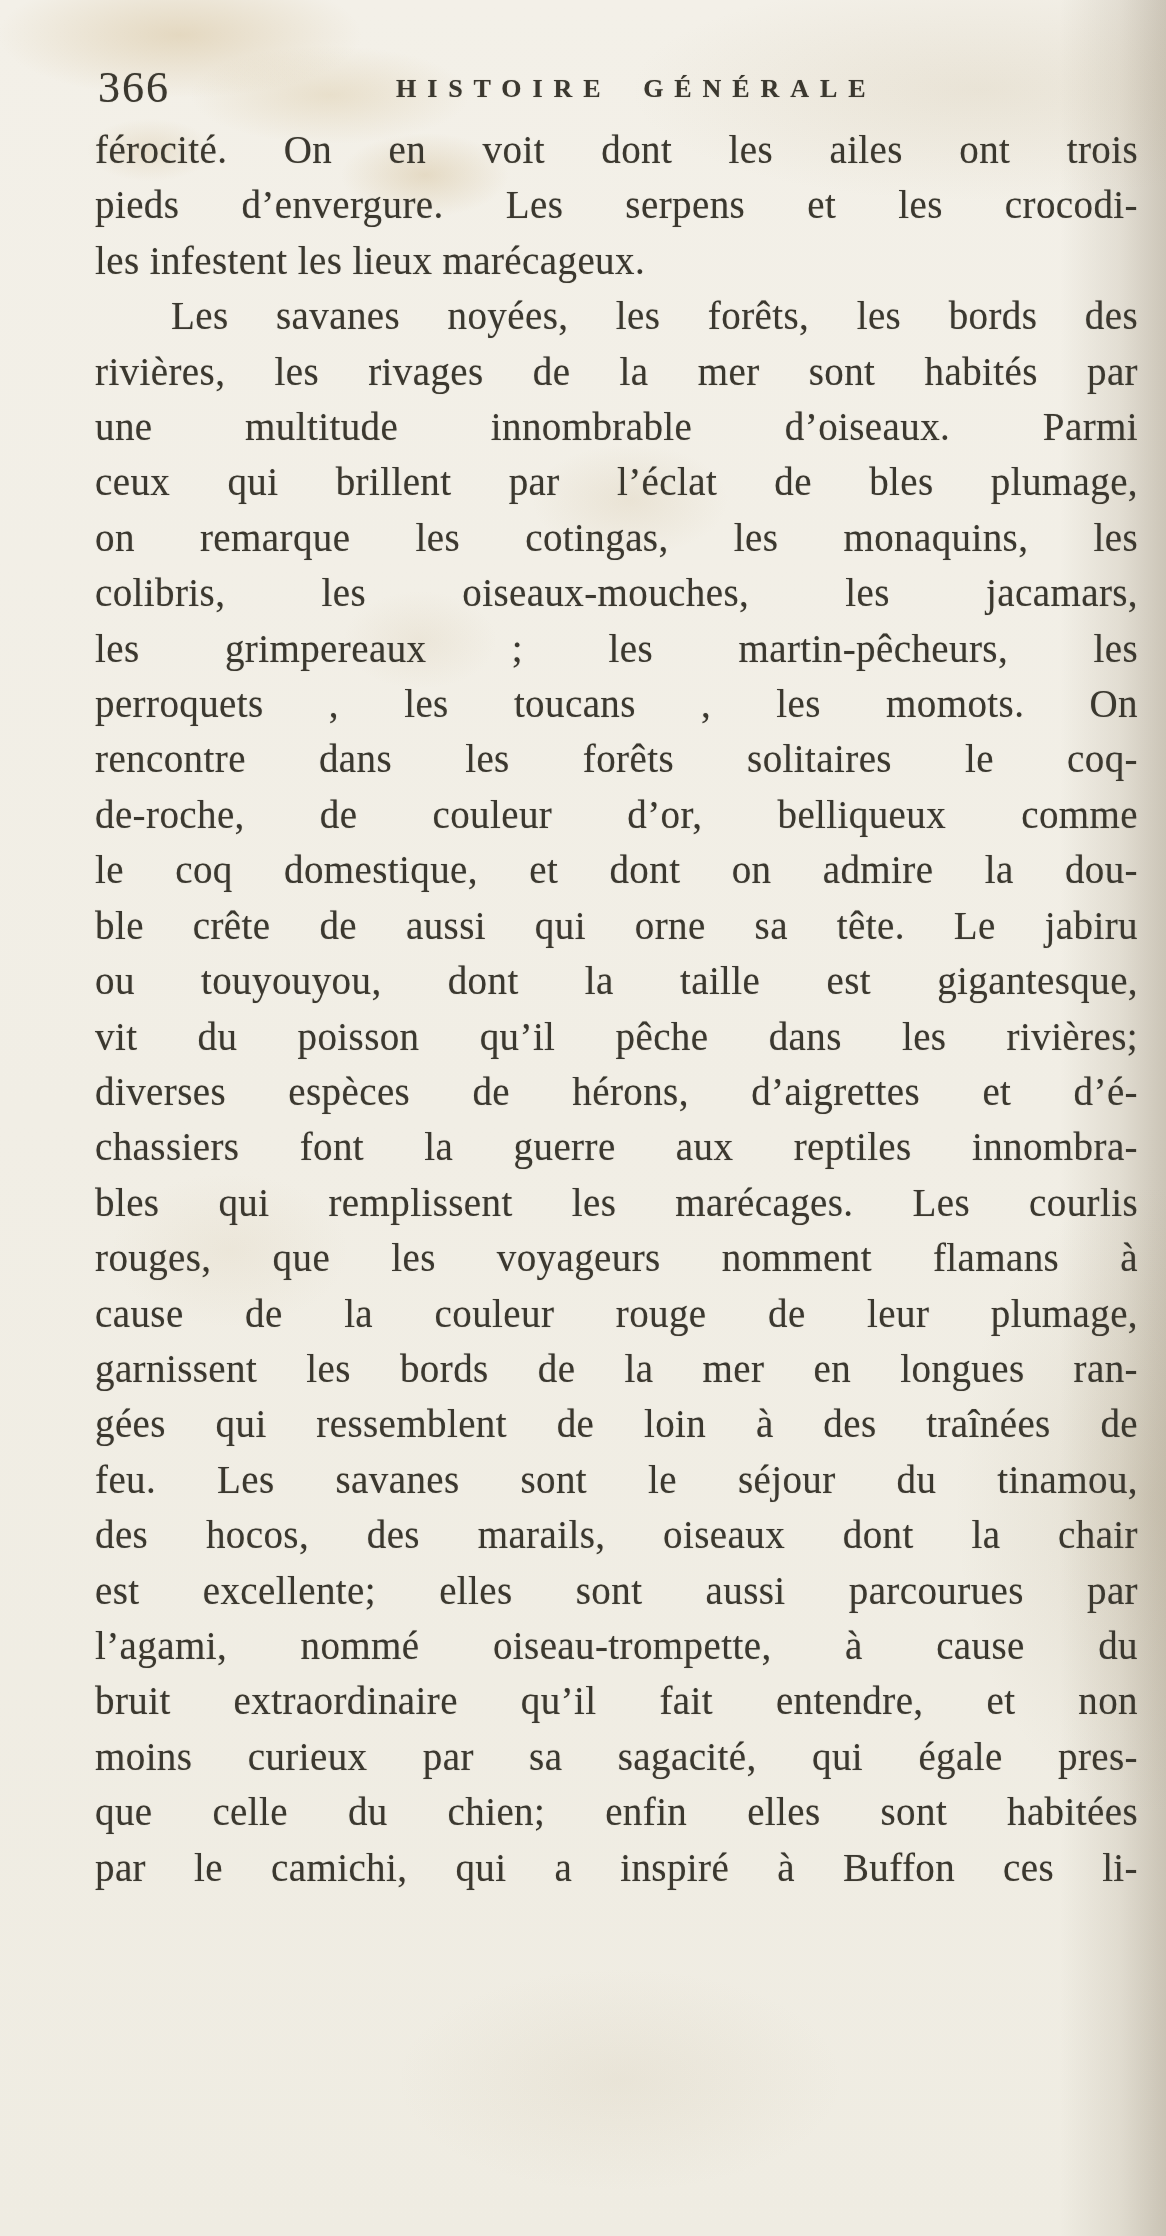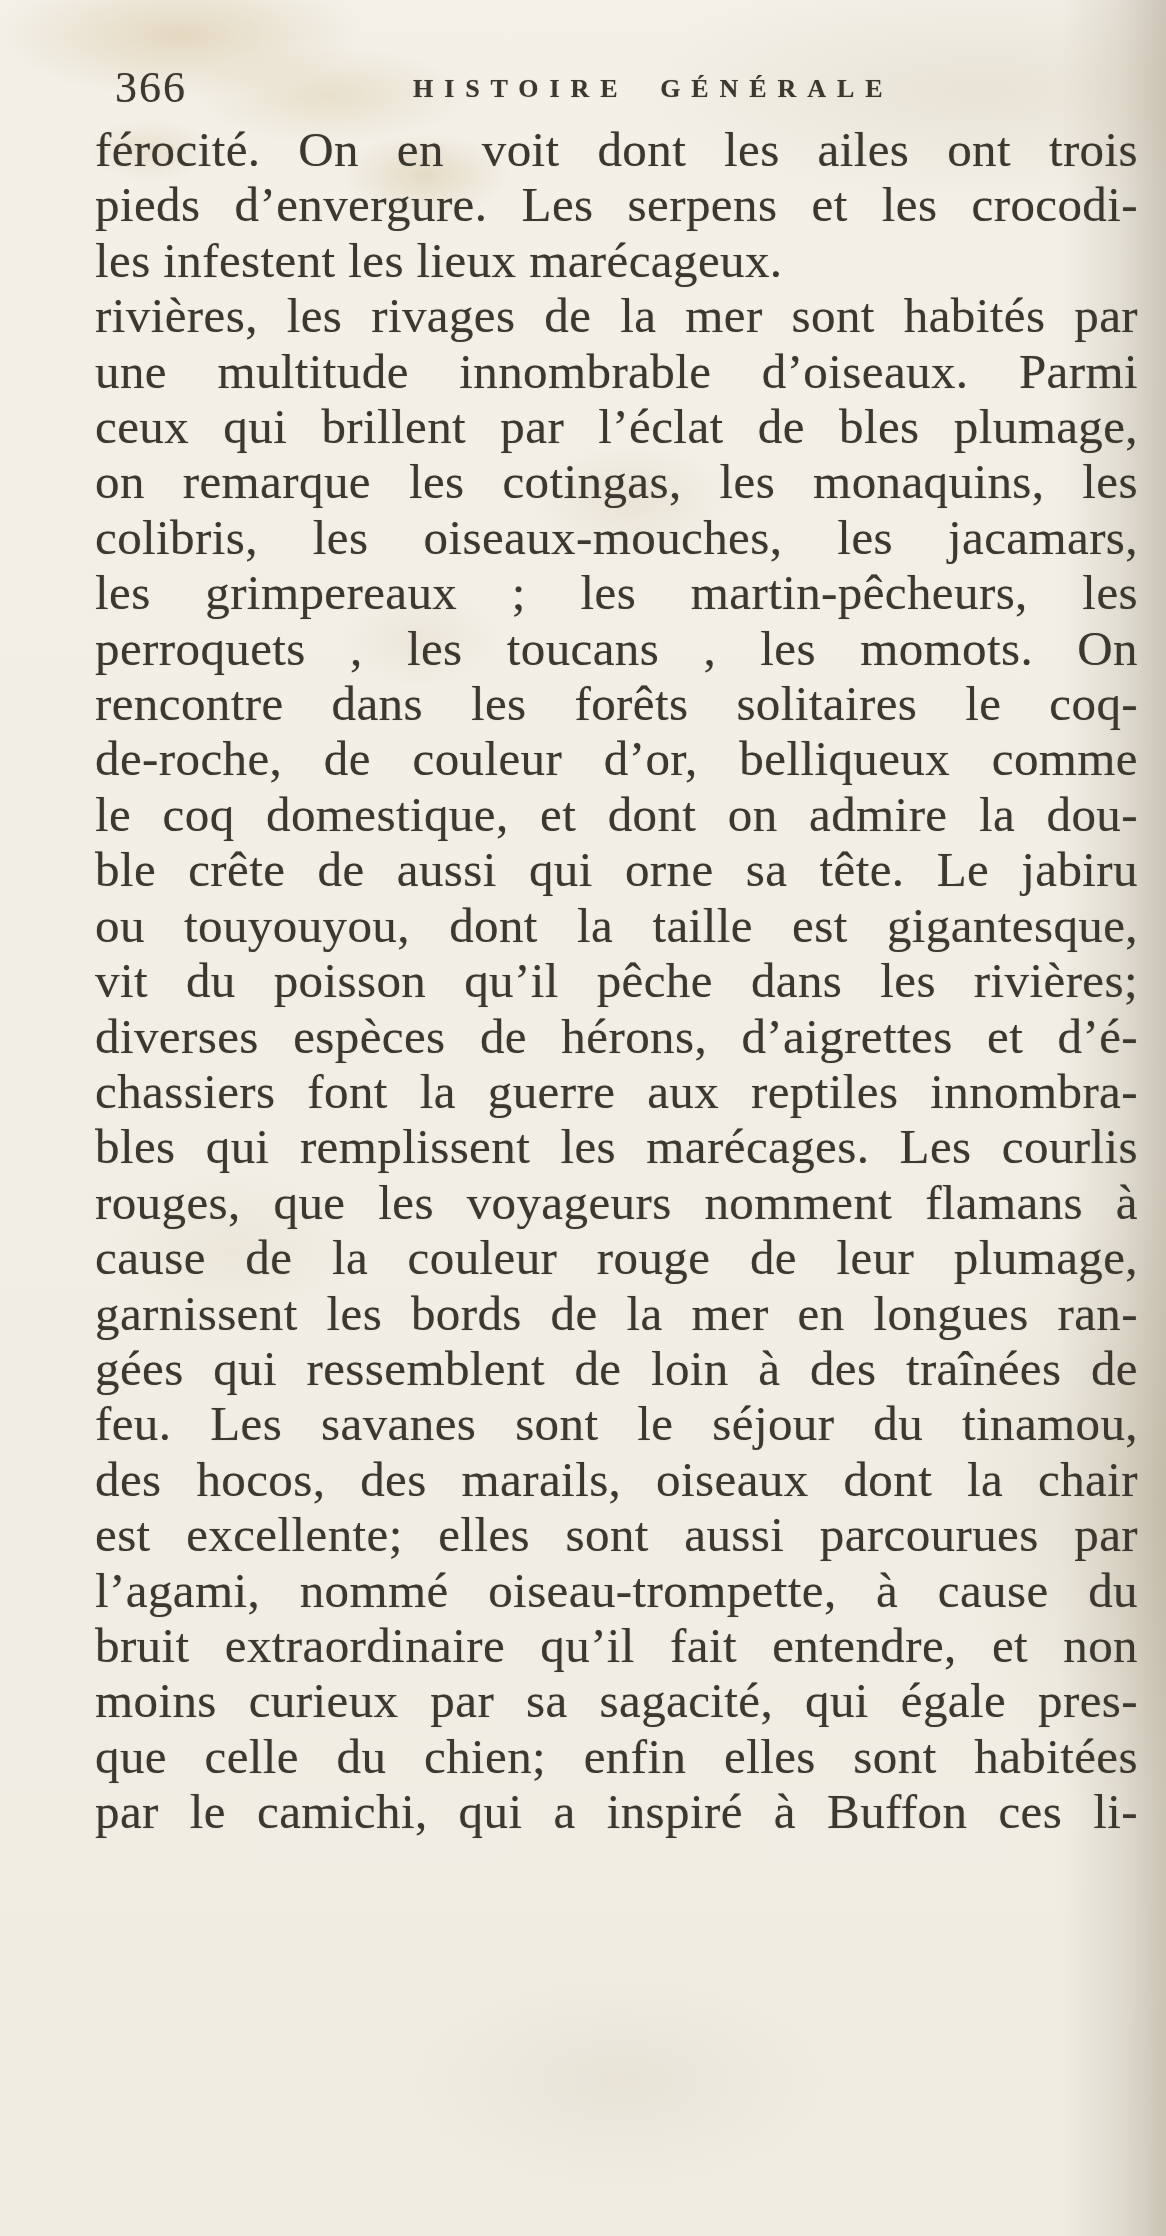--- a/index.html
+++ b/index.html
@@ -29,21 +29,21 @@
       radial-gradient(ellipse 320px 160px at 620px 2080px, rgba(175,155,118,0.10), transparent 70%),
       radial-gradient(ellipse 260px 420px at 1150px 1500px, rgba(160,145,112,0.18), transparent 75%),
       
       linear-gradient(to right, rgba(0,0,0,0) 1060px, rgba(130,115,88,0.14) 1120px, rgba(115,100,75,0.30) 1166px),
       
       linear-gradient(#f3f0e8, #efece2);
   }
   .header {
     position: absolute;
     top: 60px;
-    left: 17px;
+    left: 0;
     right: 0;
     height: 70px;
   }
   .page-number {
     position: absolute;
     left: 98px;
     top: 2px;
     font-size: 44px;
     letter-spacing: 2px;
     text-shadow: 0 0 1px rgba(59,56,47,0.45);
@@ -58,21 +58,21 @@
     word-spacing: 0.55em;
     white-space: nowrap;
     text-shadow: 0 0 1px rgba(59,56,47,0.40);
     margin-left: 16px;
   }
   .body-text {
     position: absolute;
     top: 122px;
     left: 95px;
     width: 1043px;
-    font-size: 49px;
+    font-size: 39px;
     line-height: 55.4px;
     letter-spacing: 0.4px;
     text-shadow: 0 0 1px rgba(59,56,47,0.42);
   }
   .paragraph { margin: 0; }
   .line {
     text-align: justify;
     text-align-last: justify;
     white-space: normal;
   }
@@ -91,20 +91,21 @@
     <span class="page-number">366</span>
     <span class="running-title">HISTOIRE GÉNÉRALE</span>
   </div>
   <div class="body-text">
       <div class="paragraph">
         <div class="line">férocité. On en voit dont les ailes ont trois</div>
         <div class="line">pieds d’envergure. Les serpens et les crocodi-</div>
         <div class="line no-just">les infestent les lieux marécageux.</div>
       </div>
       <div class="paragraph">
+        <div class="line indent">Les savanes noyées, les forêts, les bords des</div>
         <div class="line">rivières, les rivages de la mer sont habités par</div>
         <div class="line">une multitude innombrable d’oiseaux. Parmi</div>
         <div class="line">ceux qui brillent par l’éclat de bles plumage,</div>
         <div class="line">on remarque les cotingas, les monaquins, les</div>
         <div class="line">colibris, les oiseaux-mouches, les jacamars,</div>
         <div class="line">les grimpereaux ; les martin-pêcheurs, les</div>
         <div class="line">perroquets , les toucans , les momots. On</div>
         <div class="line">rencontre dans les forêts solitaires le coq-</div>
         <div class="line">de-roche, de couleur d’or, belliqueux comme</div>
         <div class="line">le coq domestique, et dont on admire la dou-</div>

